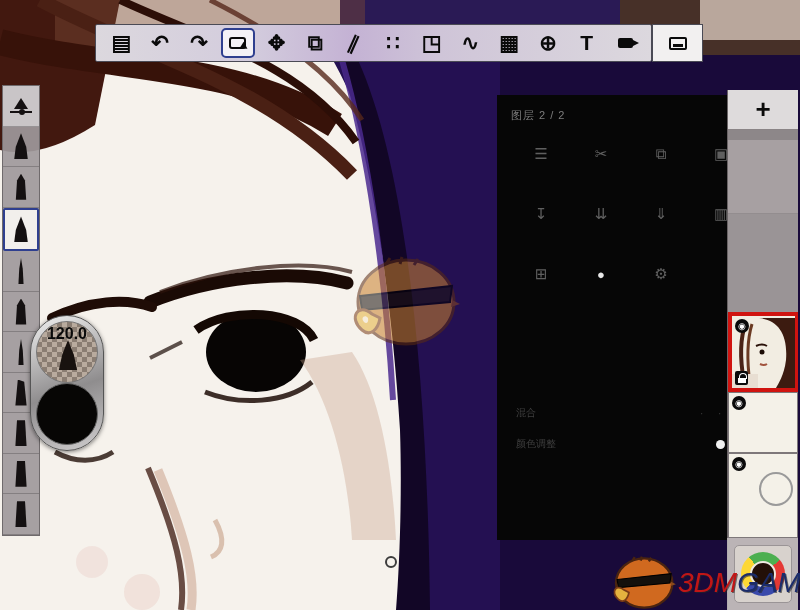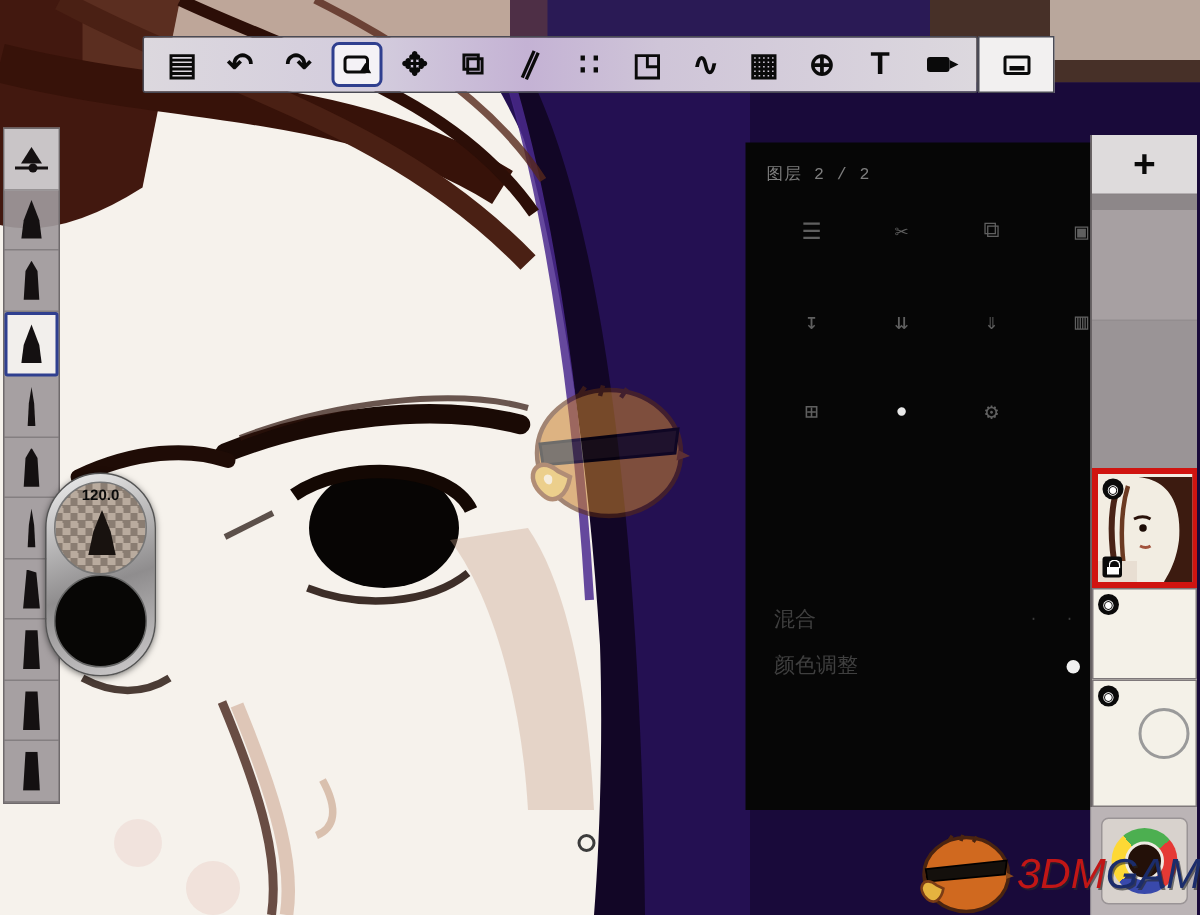--- a/index.html
+++ b/index.html
@@ -47,41 +47,41 @@
   .set-tri { width:0; height:0; border-left:7px solid transparent; border-right:7px solid transparent; border-bottom:11px solid #141011; }
   .set-line { width:22px; height:2px; background:#141011; position:relative; }
   .set-line:after { content:""; position:absolute; left:9px; top:-2px; width:6px; height:6px; border-radius:50%; background:#141011; }
 
   
   .puck { position:absolute; left:30px; top:315px; width:74px; height:136px; border-radius:37px;
     background:linear-gradient(160deg,#efefef,#8f8d8e 55%,#cfcdce); border:1px solid #555;
     box-shadow:0 1px 4px rgba(0,0,0,.5); padding:5px; }
   .puck-top { width:62px; height:62px; border-radius:50%; border:1px solid #777; position:relative; overflow:hidden;
     background:repeating-conic-gradient(#b9ab9e 0 25%,#8a7d72 0 50%) 0 0/10px 10px; cursor:pointer; }
-  .puck-size { position:absolute; top:3px; left:0; right:0; text-align:center; font-size:10px; font-weight:bold; color:#0a0a0a; }
+  .puck-size { position:absolute; top:3px; left:0; right:0; text-align:center; font-size:16px; font-weight:bold; color:#0a0a0a; }
   .puck-tip { position:absolute; left:19px; top:18px; width:24px; height:30px; background:#18120f;
     clip-path:polygon(50% 0,74% 48%,88% 100%,12% 100%,26% 48%); }
   .puck-bottom { position:absolute; left:5px; bottom:5px; width:62px; height:62px; border-radius:50%;
     background:#070605; border:1px solid #666; cursor:pointer; }
 
   
-  .layer-menu { position:absolute; left:497px; top:95px; width:268px; height:445px; background:#060606; color:#bdbdbd;font-family:Liberation Mono, monospace; }
+  .layer-menu { position:absolute; left:497px; top:95px; width:268px; height:445px; background:#060606; color:#bdbdbd; }
   .lm-title { padding:13px 0 0 14px; font-size:11px; color:#7d7d7d; letter-spacing:1px; }
   .lm-grid { display:grid; grid-template-columns:repeat(4,1fr); padding:12px 14px 0 14px; row-gap:22px; }
   .lm-cell { height:38px; display:flex; align-items:center; justify-content:center; font-size:15px;
     color:#9a9a9a; opacity:.6; cursor:pointer; }
   .lm-cell.bright { opacity:1; color:#e8e8e8; font-size:13px; }
   .opacity-row { position:absolute; left:11px; right:1px; top:230px; height:54px;
     border:3px solid #d01410; display:flex; align-items:center; padding:0 14px; }
   .opacity-label { font-size:11px; color:#4a4a4a; }
   .knob { position:absolute; right:22px; top:15px; width:22px; height:22px; border-radius:50%;
     background:radial-gradient(circle at 35% 30%,#ffffff,#9a9a9a 75%); cursor:pointer; }
   .lm-row { position:absolute; left:11px; right:11px; height:40px; display:flex; align-items:center;
     padding:0 8px; cursor:pointer; }
-  .lm-row .lbl { font-size:14px; color:#3f3f3f; }
+  .lm-row .lbl { font-size:10px; color:#3f3f3f; }
   .lm-row .chev { margin-left:auto; color:#d8d8d8; font-size:20px; font-weight:bold; }
   .lm-row .dot { width:9px; height:9px; border-radius:50%; background:#f0f0f0; margin-right:14px; margin-left:auto; }
   .lm-row .dot + .chev { margin-left:0; }
   .lm-row.r1 { top:298px; } .lm-row.r2 { top:329px; }
   .lm-row .faint-marks { margin-left:auto; margin-right:12px; color:#3a3a3a; font-size:10px; letter-spacing:6px; }
   .lm-row .faint-marks + .chev { margin-left:0; }
 
   
   .layers-panel { position:absolute; left:727px; top:90px; width:71px; height:520px;
     background:#b2acae; border-left:1px solid #6a6466; }

